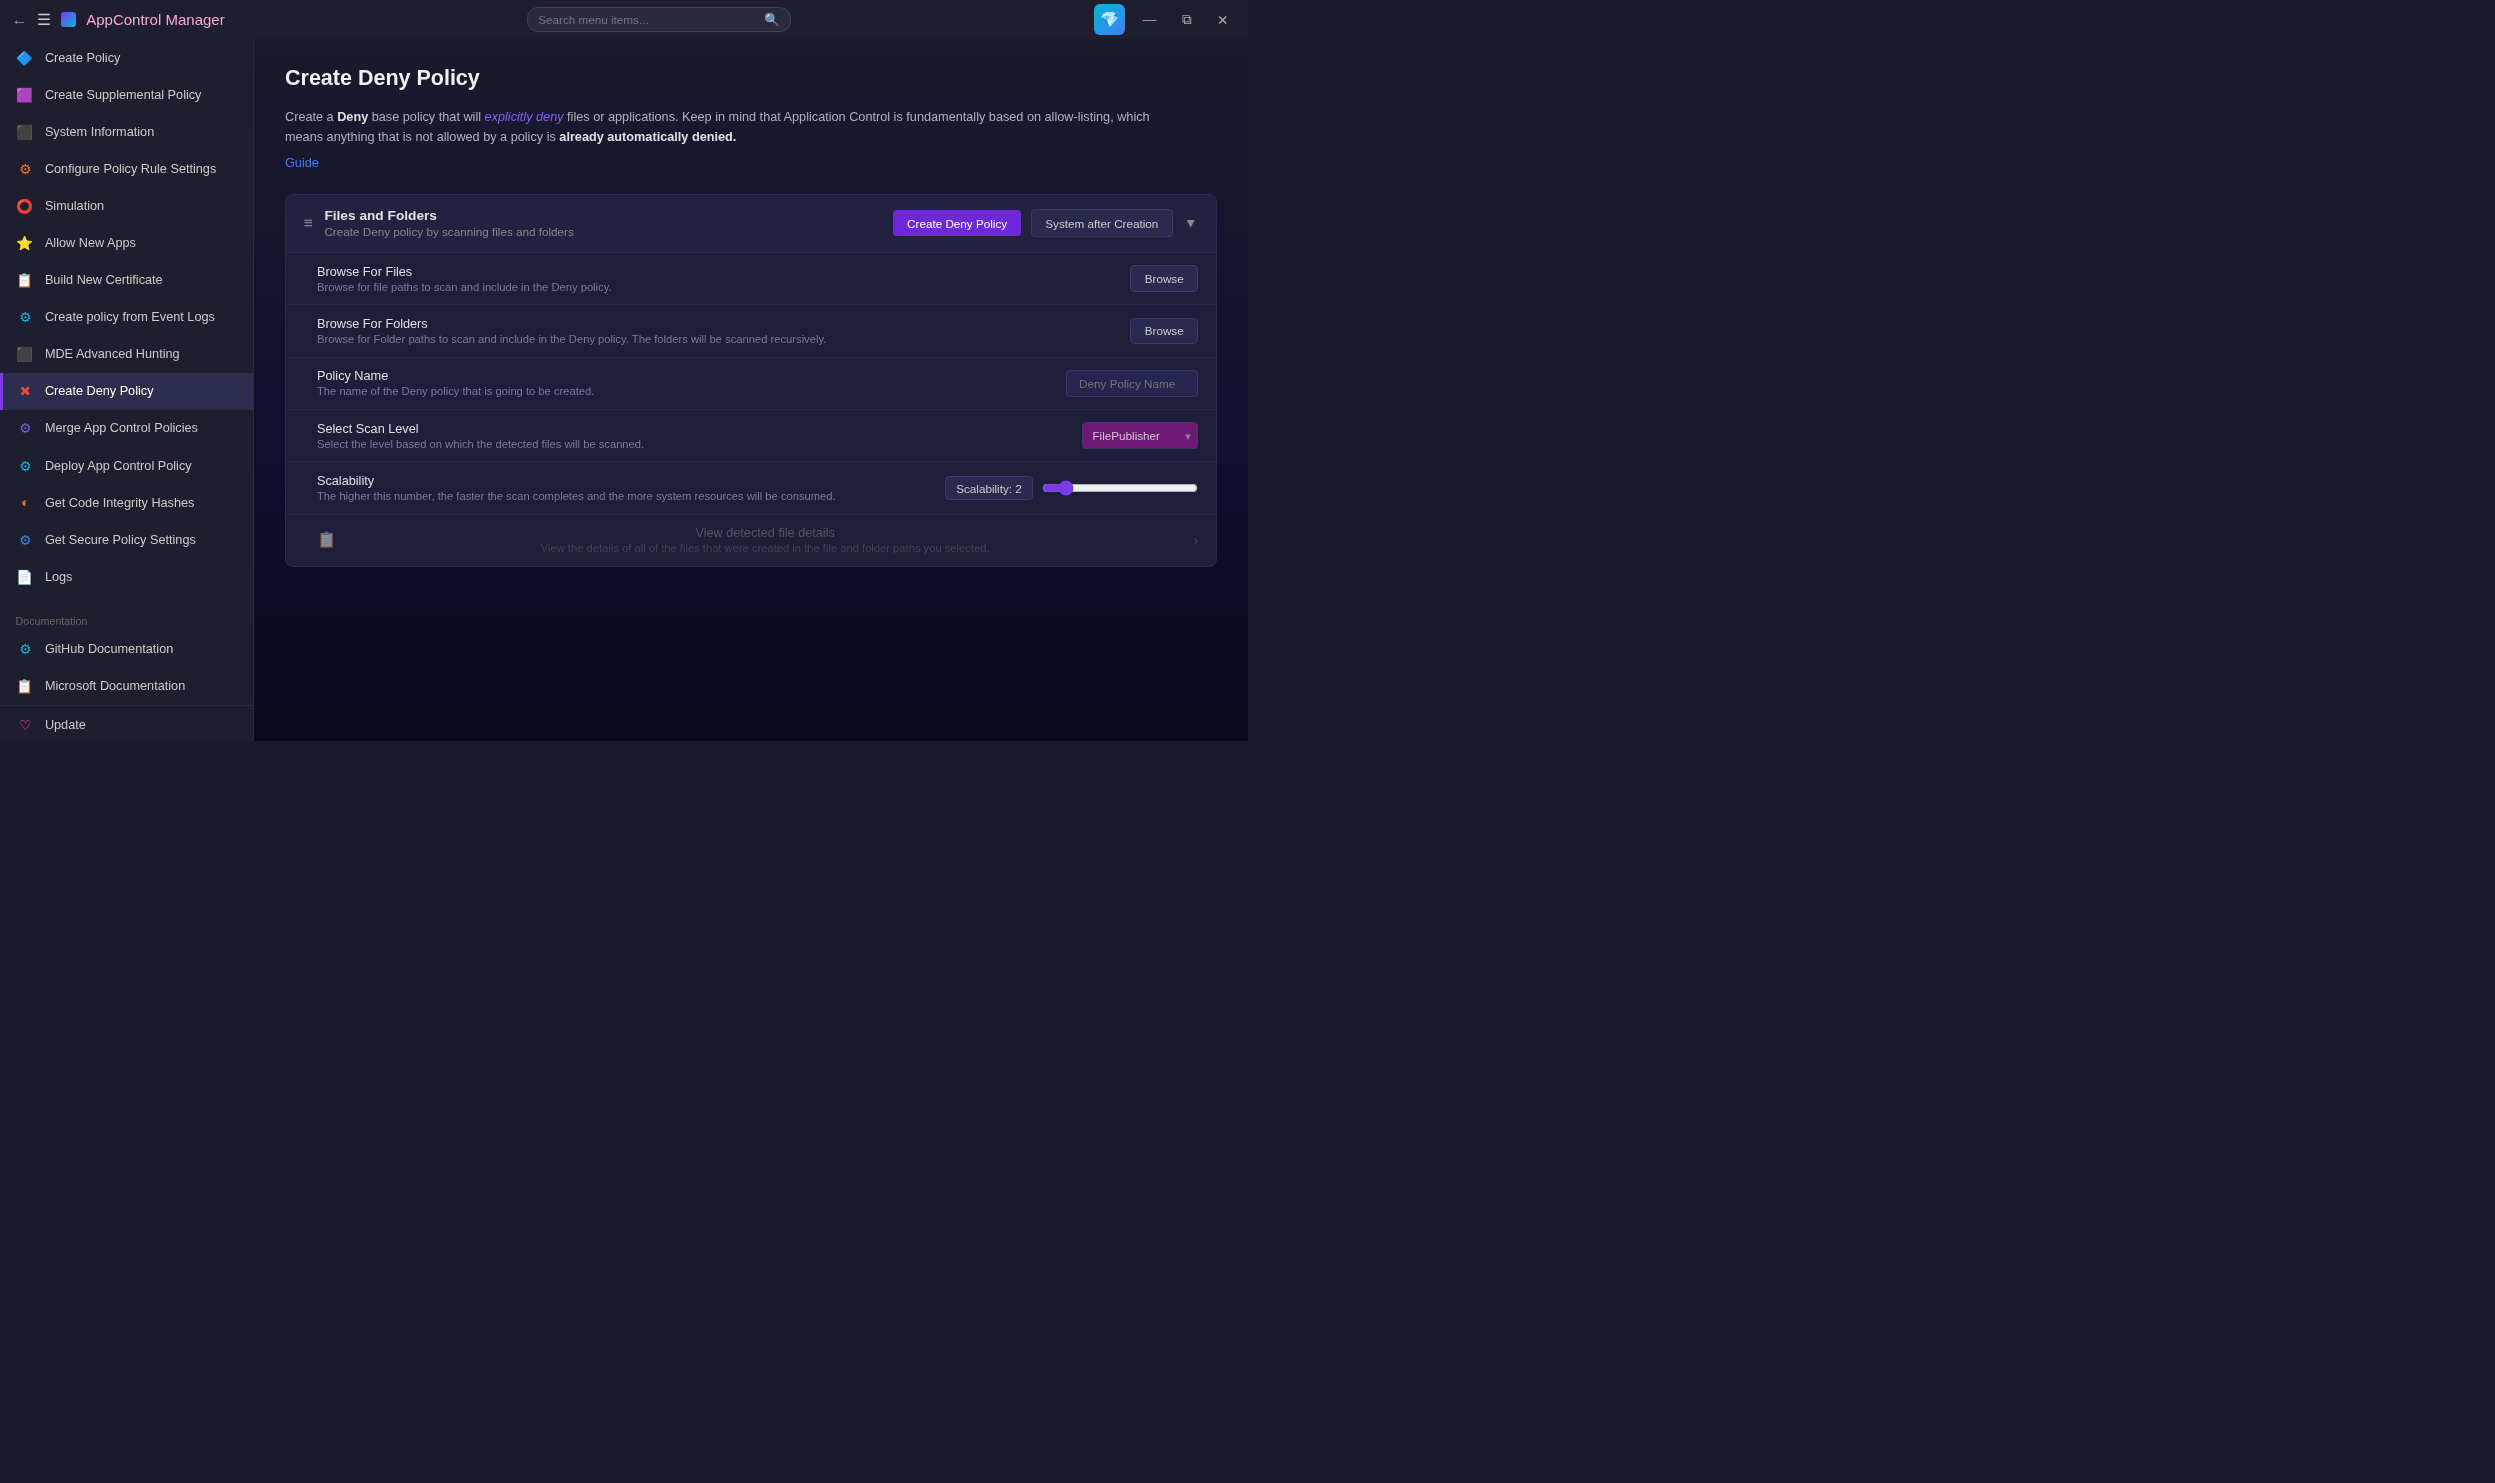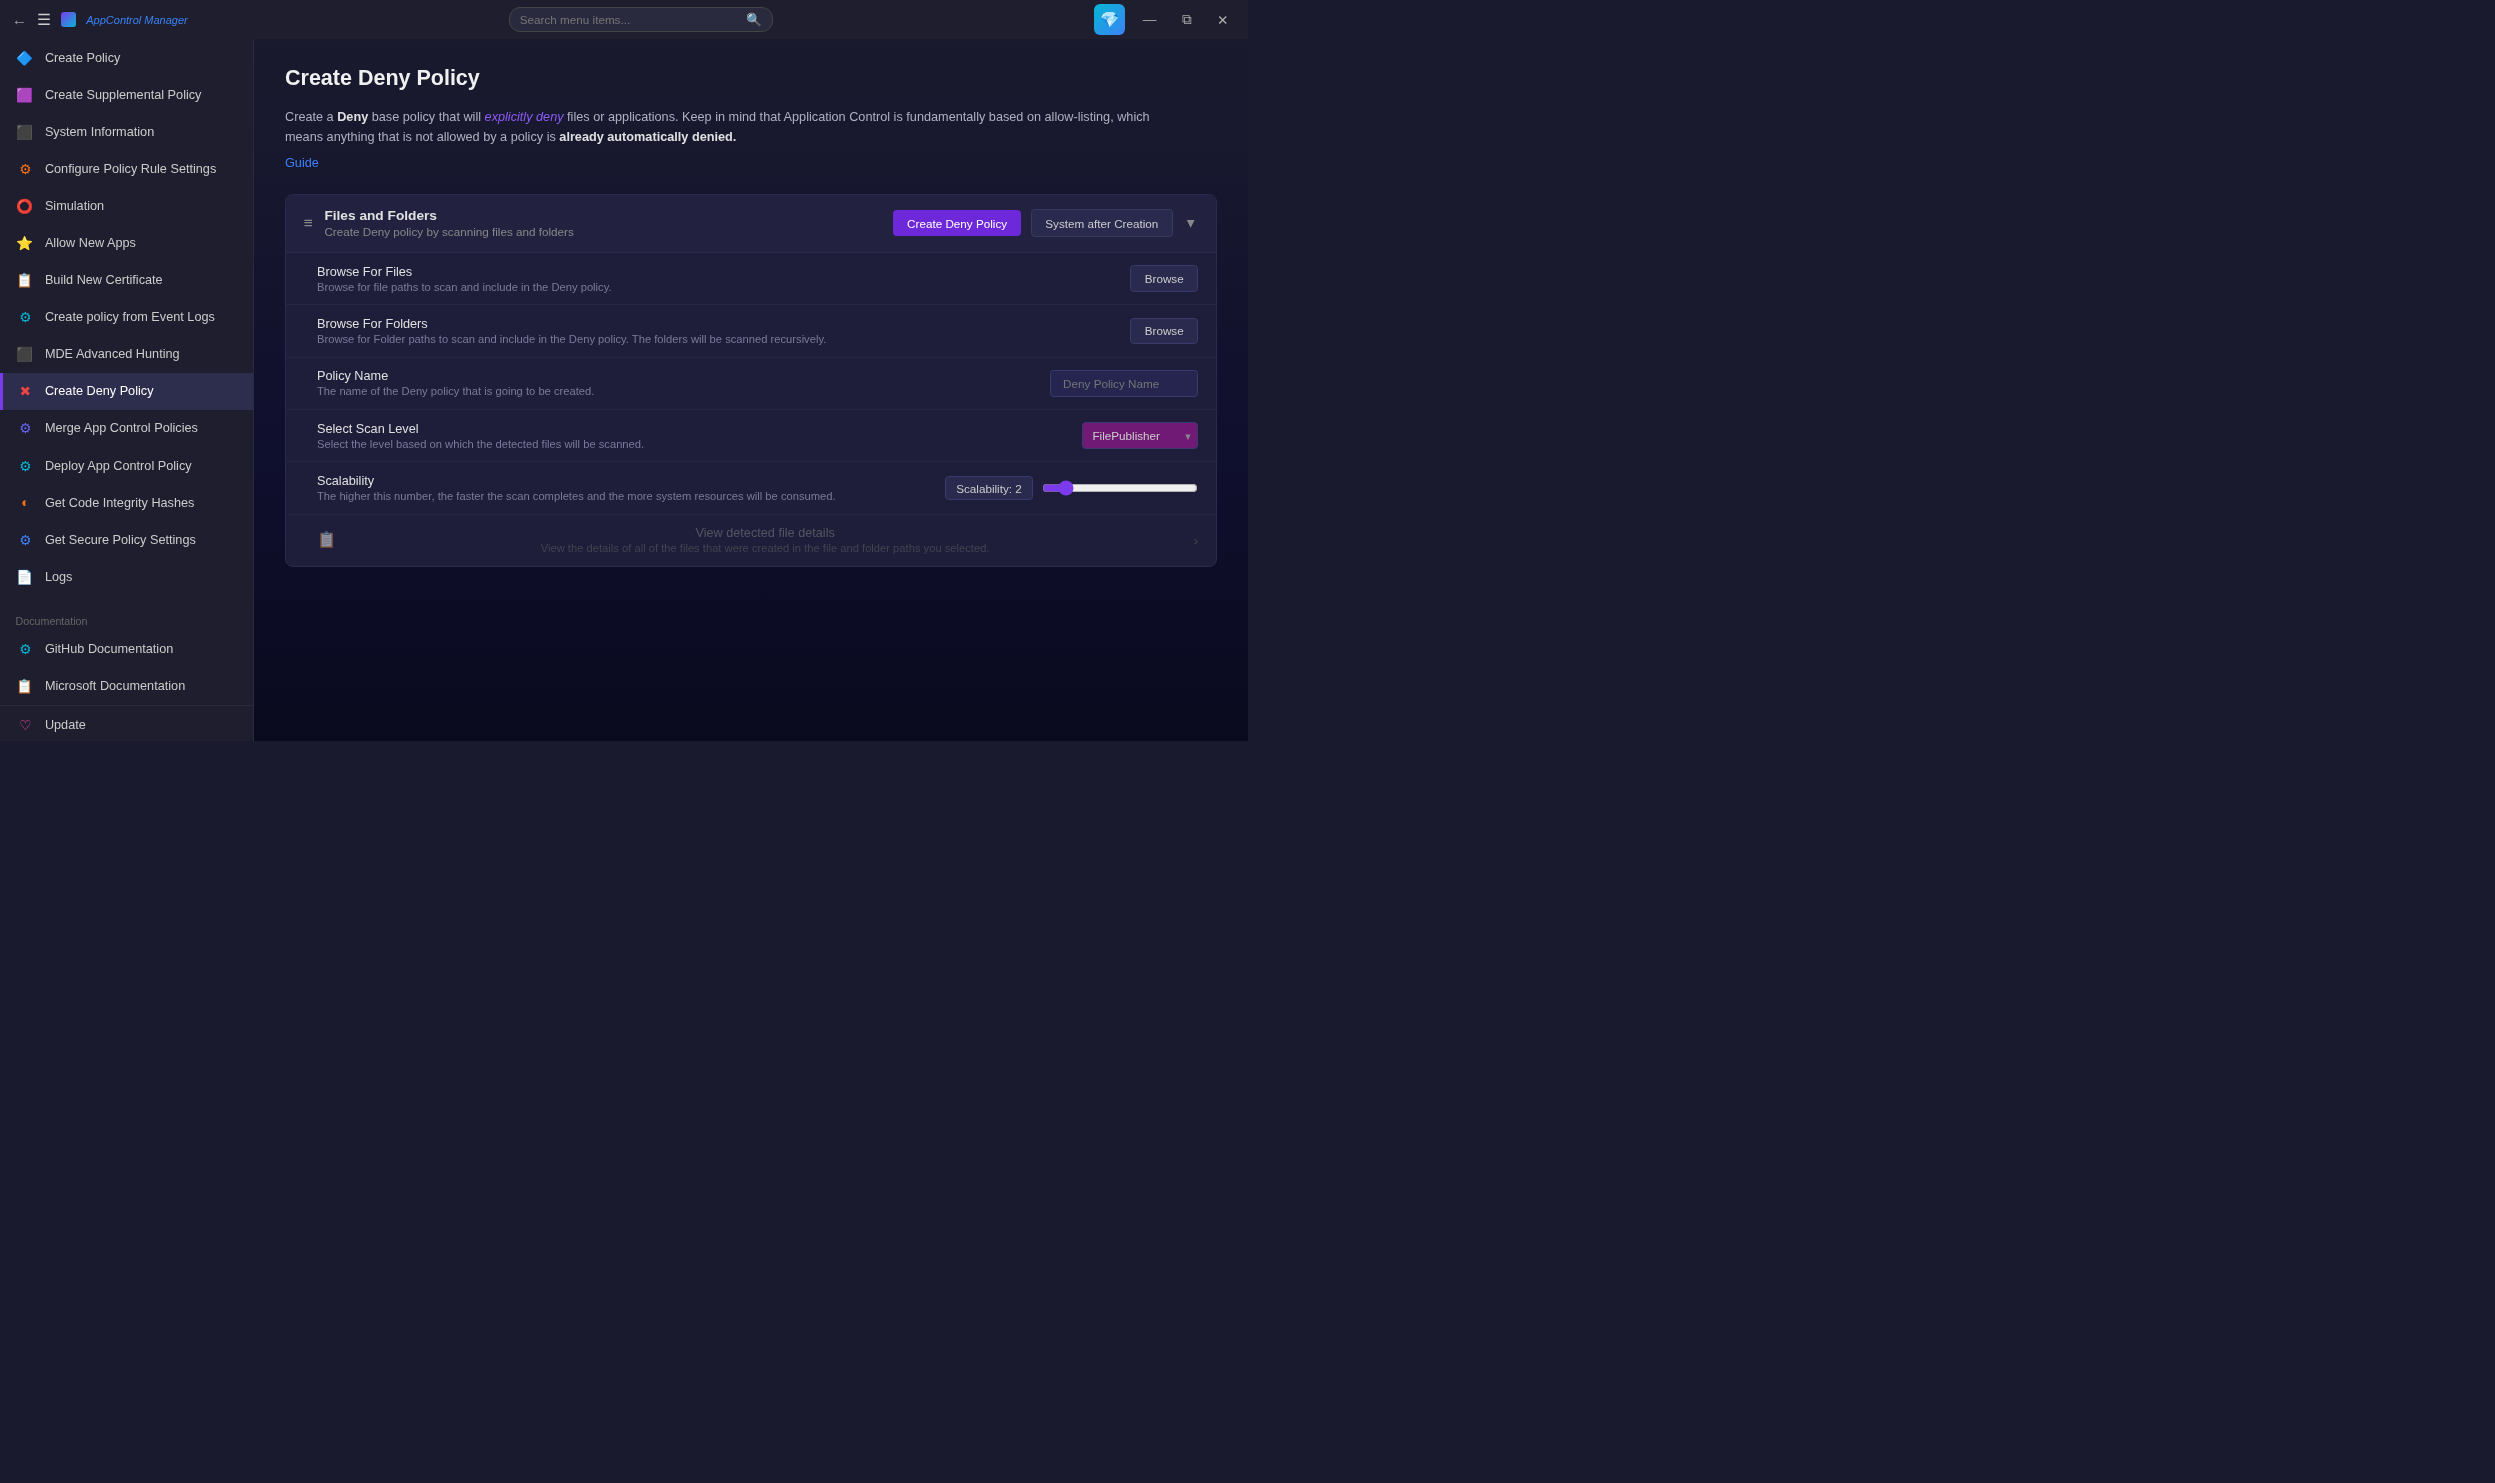--- a/index.html
+++ b/index.html
@@ -40,23 +40,22 @@
       font-size: 15.6px;
       cursor: pointer;
     }
     .title-bar-logo {
       width: 15.6px;
       height: 15.6px;
       background: linear-gradient(135deg, #7c3aed, #06b6d4);
       border-radius: 2.9px;
     }
     .title-bar-title {
-      font-size: 11px;
-      color: #3b82f6;
-      font-style: italic;
+      font-size: 15px;
+      color: #f9a8d4;
     }
     .title-bar-search {
       flex: 1;
       display: flex;
       justify-content: center;
     }
     .search-box {
       display: flex;
       align-items: center;
       background: #2a2a3e;
@@ -322,21 +321,21 @@
       cursor: pointer;
     }
 
     .input-policy-name {
       background: #252550;
       border: 1px solid #3a3a6e;
       border-radius: 3.9px;
       color: #ccc;
       padding: 5.9px 11.7px;
       font-size: 11.7px;
-      width: 148px;
+      width: 132px;
       outline: none;
     }
 
     .select-scan {
       background: #701a75;
       border: 1px solid #3a3a6e;
       border-radius: 3.9px;
       color: #ccc;
       padding: 5.9px 27px 5.9px 9.8px;
       font-size: 11.7px;

